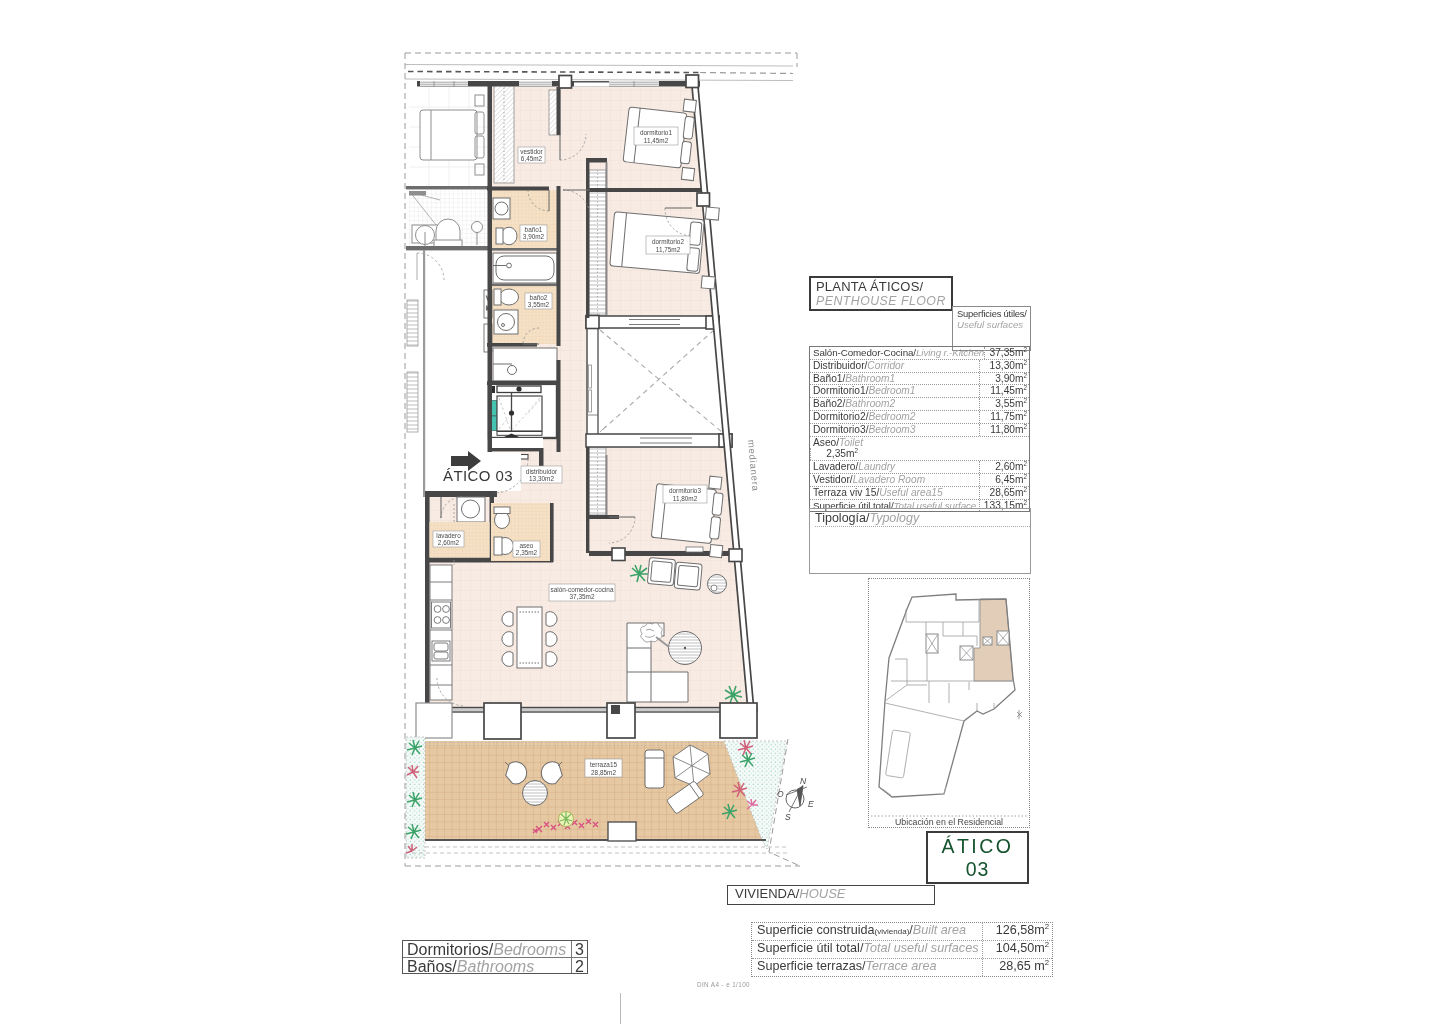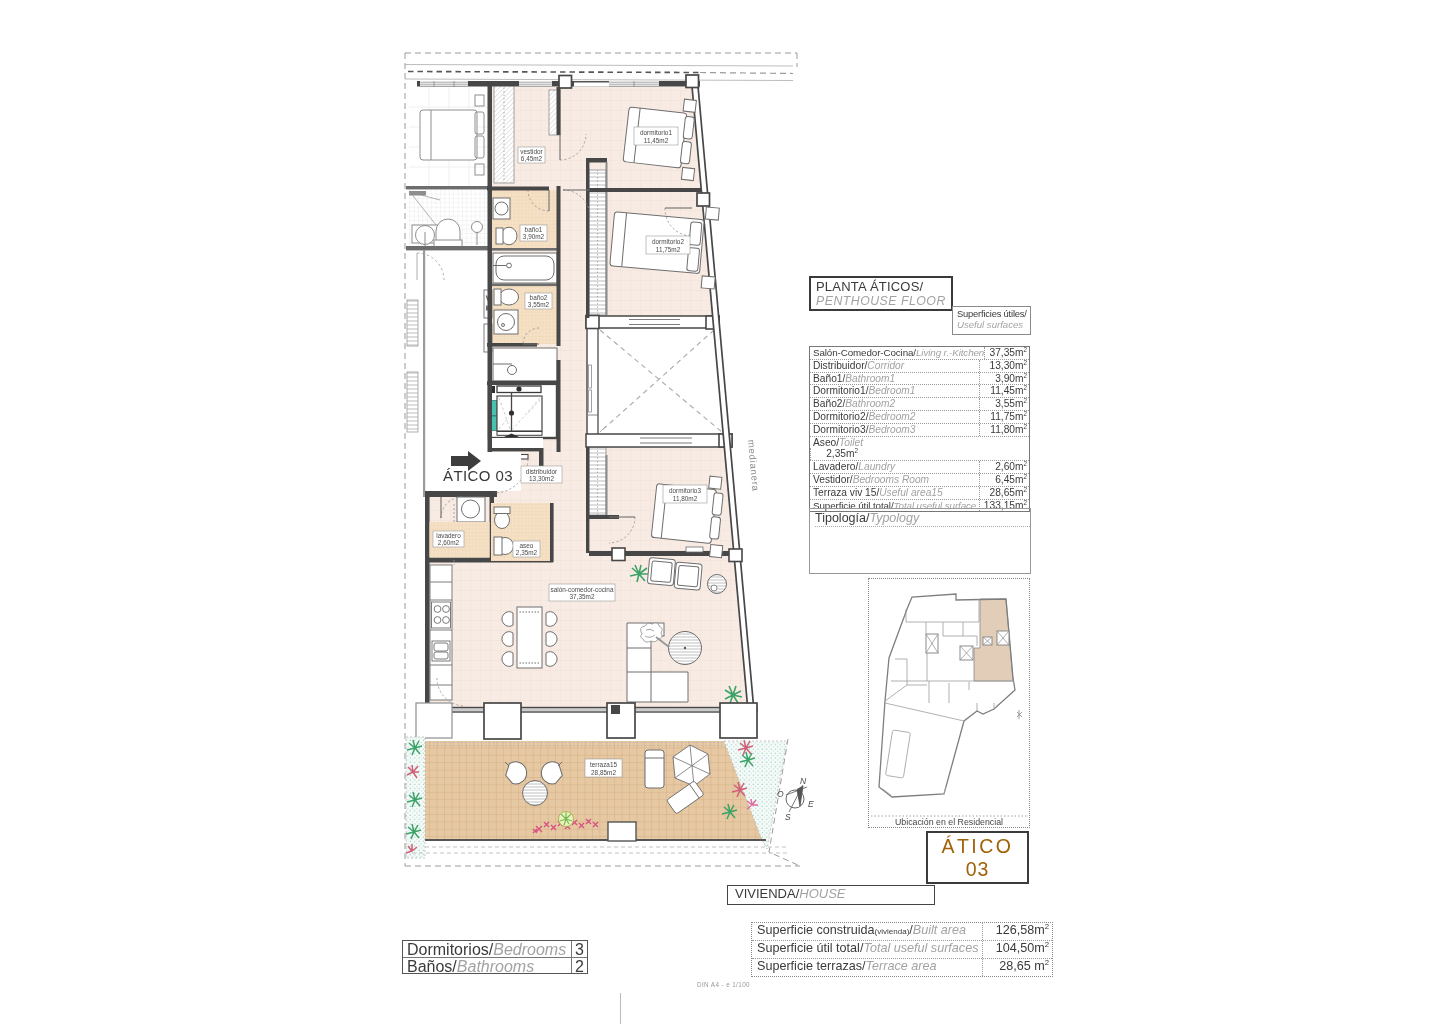--- a/index.html
+++ b/index.html
@@ -631,21 +631,21 @@
 <rect x="612" y="548" width="13" height="12.5" fill="#fff" stroke="#474747" stroke-width="1.6"></rect>
 
 <rect x="729" y="549" width="13" height="12.5" fill="#fff" stroke="#474747" stroke-width="1.6"></rect>
 </svg>
 
 <div class="abs" style="left:809px;top:276px;width:135px;height:30px;border:2px solid #3a3a3a;padding:1px 0 0 5px;">
  <div style="font-size:13px;color:#3a3a3a;letter-spacing:0.2px;white-space:nowrap;">PLANTA ÁTICOS/</div>
  <div class="it" style="font-size:12.3px;letter-spacing:0.5px;white-space:nowrap;">PENTHOUSE FLOOR</div>
 </div>
 
-<div class="abs" style="left:952px;top:306px;width:73px;height:26px;border:1px solid #8a8a8a;padding:1px 0 0 4px;">
+<div class="abs" style="left:952px;top:306px;width:73px;height:26px;border:1px solid #8a8a8a;padding:1px 0 16px 4px;">
  <div style="font-size:9.4px;color:#3a3a3a;white-space:nowrap;letter-spacing:-0.2px;">Superficies útiles/</div>
  <div class="it" style="font-size:9.6px;white-space:nowrap;">Useful surfaces</div>
 </div>
 
 <div class="abs" style="left:809px;top:346px;width:219px;border:1px solid #777;font-size:10.2px;line-height:11.8px;color:#3a3a3a;">
  <div style="display:flex;border-bottom:1px dotted #999;">
       <div style="flex:1;padding:0 0 0 3px;white-space:nowrap;font-size:9.8px;letter-spacing:-0.1px;">Salón-Comedor-Cocina/<span class="it">Living r.-Kitchen</span></div>
       <div style="width:47px;border-left:1px dotted #999;text-align:right;padding-right:2px;">37,35m<sup>2</sup></div>
     </div>
  <div style="display:flex;border-bottom:1px dotted #999;">
@@ -674,21 +674,21 @@
     </div>
  <div style="display:flex;border-bottom:1px dotted #999;flex-direction:column;">
       <div style="flex:1;padding-left:3px;">Aseo/<span class="it">Toilet</span></div>
       <div style="width:47px;border-left:1px dotted #999;text-align:right;padding-right:2px;">2,35m<sup>2</sup></div>
     </div>
  <div style="display:flex;border-bottom:1px dotted #999;">
       <div style="flex:1;padding-left:3px;">Lavadero/<span class="it">Laundry</span></div>
       <div style="width:47px;border-left:1px dotted #999;text-align:right;padding-right:2px;">2,60m<sup>2</sup></div>
     </div>
  <div style="display:flex;border-bottom:1px dotted #999;">
-      <div style="flex:1;padding-left:3px;">Vestidor/<span class="it">Bedrooms Room</span></div>
+      <div style="flex:1;padding-left:3px;">Vestidor/<span class="it">Lavadero Room</span></div>
       <div style="width:47px;border-left:1px dotted #999;text-align:right;padding-right:2px;">6,45m<sup>2</sup></div>
     </div>
  <div style="display:flex;border-bottom:1px dotted #999;">
       <div style="flex:1;padding-left:3px;">Terraza viv 15/<span class="it">Useful area15</span></div>
       <div style="width:47px;border-left:1px dotted #999;text-align:right;padding-right:2px;">28,65m<sup>2</sup></div>
     </div>
  <div style="display:flex;">
       <div style="flex:1;padding-left:3px;white-space:nowrap;font-size:9.8px;letter-spacing:-0.1px;">Superficie útil total/<span class="it">Total useful surface</span></div>
       <div style="width:47px;border-left:1px dotted #999;text-align:right;padding-right:2px;">133,15m<sup>2</sup></div>
     </div>
@@ -729,21 +729,21 @@
 
  <path d="M14 210l8 6M75 215l2 -8" stroke="#aaa" stroke-width="0.7" fill="none"></path>
 
  <path d="M148 133l5 5M153 133l-5 5M150 131v9" stroke="#777" stroke-width="0.7" fill="none"></path>
 
  <line x1="2" y1="237" x2="158" y2="237" stroke="#888" stroke-width="0.8" stroke-dasharray="1.5 2"></line>
  <text x="80" y="246" font-size="8.8" fill="#444" text-anchor="middle">Ubicación en el Residencial</text>
 </svg>
 </div>
 
-<div class="abs" style="left:926px;top:831px;width:99px;height:49px;border:2px solid #3b3b3b;text-align:center;color:#a16207;">
+<div class="abs" style="left:926px;top:831px;width:99px;height:49px;border:2px solid #3b3b3b;text-align:center;color:#14532d;">
  <div style="font-size:19.5px;letter-spacing:2.5px;line-height:23px;margin-top:2px;">ÁTICO</div>
  <div style="font-size:19.5px;letter-spacing:1px;line-height:23px;">03</div>
 </div>
 
 <div class="abs" style="left:727px;top:885px;width:199px;height:18px;border:1.4px solid #444;padding-left:7px;font-size:13px;color:#3a3a3a;">VIVIENDA/<span class="it">HOUSE</span></div>
 
 <div class="abs" style="left:751px;top:922px;width:300px;border:1px dotted #888;font-size:12.6px;color:#3a3a3a;">
  <div style="display:flex;height:17px;border-bottom:1px dotted #999;">
       <div style="flex:1;padding-left:5px;">Superficie construida<span style="font-size:8px;">(vivienda)</span>/<span class="it">Built area</span></div>
       <div style="width:66px;border-left:1px dotted #999;text-align:right;padding-right:3px;">126,58m<sup>2</sup></div>

